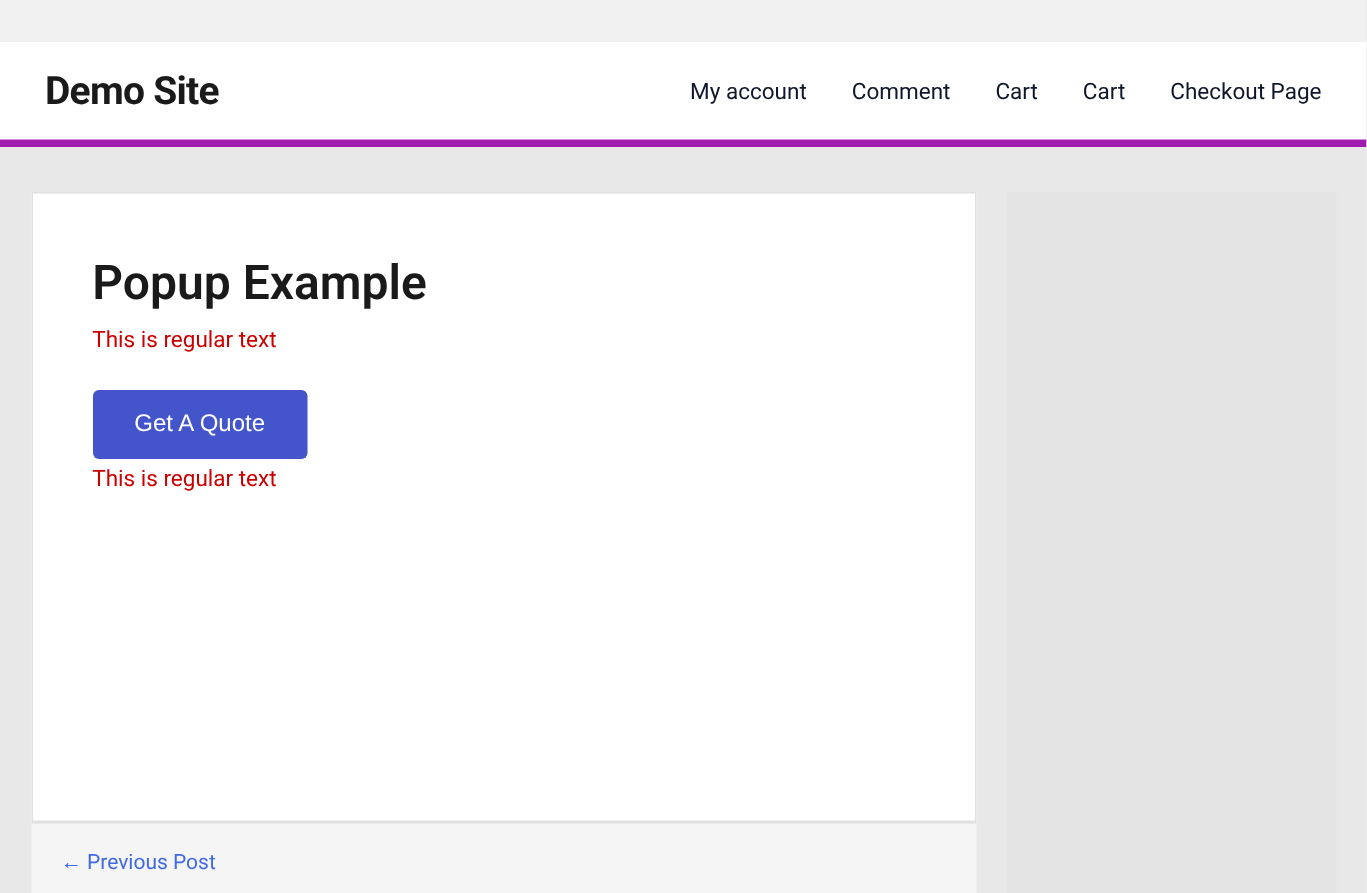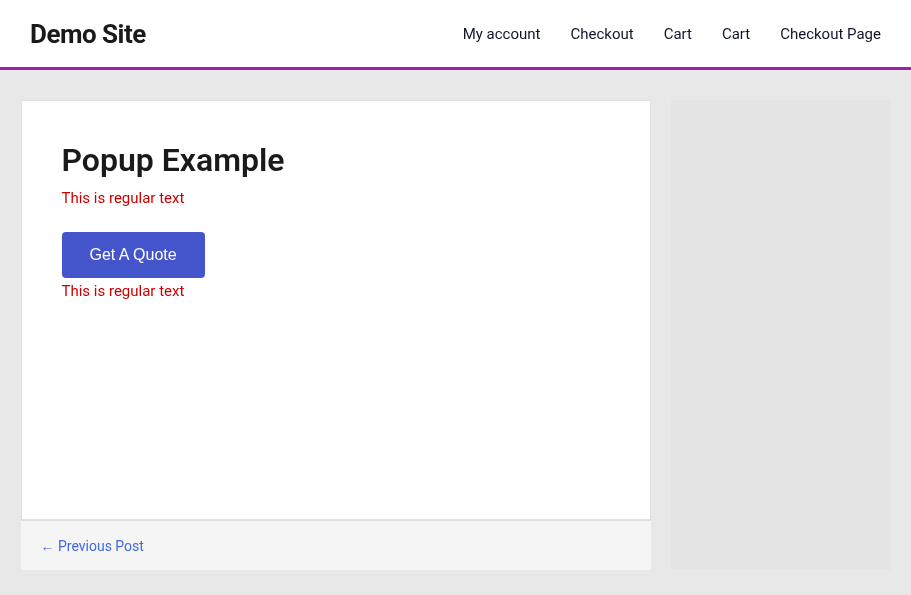--- a/index.html
+++ b/index.html
@@ -12,26 +12,27 @@
       font-family: -apple-system, BlinkMacSystemFont, "Segoe UI", Roboto, sans-serif;
       background-color: #f0f0f0;
       color: #333;
       width: 911px;
       min-height: 595px;
     }
 
     
     .header {
       background-color: #ffffff;
-      border-bottom: 3px solid #a21caf;
+      border-bottom: 5px solid #a21caf;
       padding: 0 30px;
       height: 70px;
       display: flex;
       align-items: center;
       justify-content: space-between;
+      margin-top: 28px;
     }
 
     .site-title {
       font-size: 26px;
       font-weight: 700;
       color: #1a1a1a;
       letter-spacing: -0.5px;
     }
 
     .nav-menu {
@@ -143,21 +144,21 @@
 <body>
 
 <header class="header">
   <div class="site-title">Demo Site</div>
   <nav>
     <ul class="nav-menu">
       <li>
         <a href="#">My account</a>
       </li>
       <li>
-        <a href="#">Checkout</a>
+        <a href="#">Comment</a>
       </li>
       <li>
         <a href="#">Cart</a>
       </li>
       <li>
         <a href="#">Cart</a>
       </li>
       <li>
         <a href="#">Checkout Page</a>
       </li>

